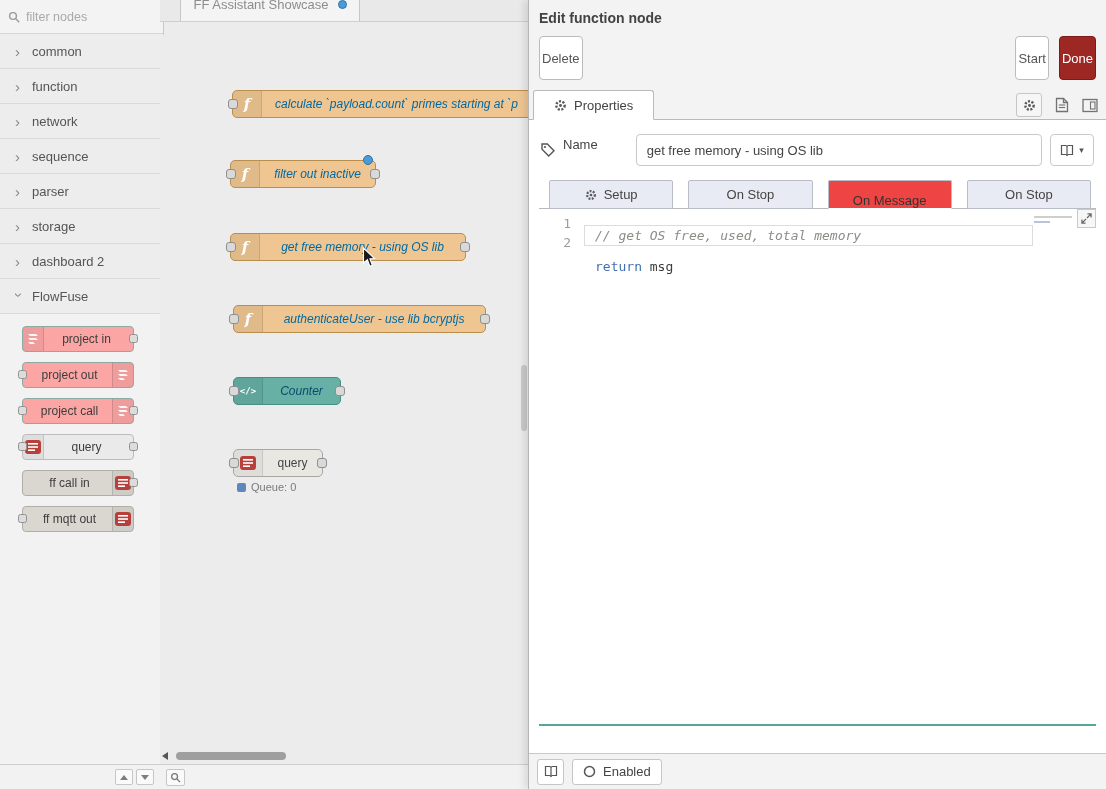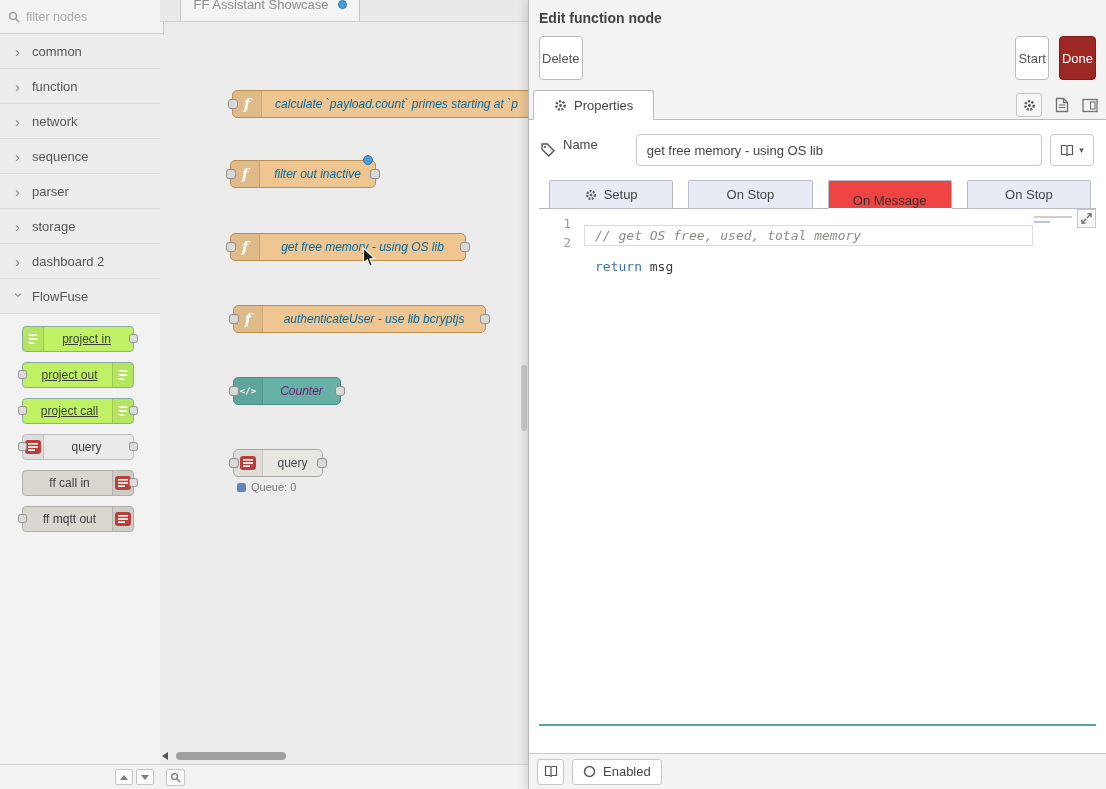--- a/index.html
+++ b/index.html
@@ -9,21 +9,21 @@
   
   .palette { position:absolute; left:0; top:0; width:164px; height:789px; background:#f2f2f2; border-right:1px solid #c9c9c9; }
   .pal-search { height:34px; border-bottom:1px solid #d6d6d6; display:flex; align-items:center; padding:0 8px; gap:6px; background:#f3f3f3; }
   .pal-search input { border:none; background:transparent; outline:none; font-size:12.5px; color:#666; width:112px; font-family:inherit; }
   .pal-search input::placeholder { color:#a9a9a9; }
   .pal-cat { height:35px; display:flex; align-items:center; gap:9px; padding-left:15px; border-bottom:1px solid #dadada; background:#ededed; cursor:pointer; font-size:13px; color:#555; }
   .chev { color:#888; font-size:15px; line-height:1; display:inline-block; width:8px; }
   .chev.down { transform:rotate(90deg); }
   .pal-body { padding:12px 0 6px; }
   .pal-node { position:relative; width:112px; height:26px; margin:0 0 10px 22px; border-radius:4px; font-size:12px; color:#3d3d3d; display:flex; align-items:center; justify-content:center; border:1px solid; cursor:grab; }
-  .pal-node.teal  { background:#bef264; border-color:#88aca4;text-decoration:underline; }
+  .pal-node.teal  { background:#fca5a5; border-color:#88aca4; }
   .pal-node.grayq { background:#eaeaea; border-color:#bcbcbc; }
   .pal-node.mqtt  { background:#dad7d1; border-color:#b1aea7; }
   .pn-icon { position:absolute; top:0; bottom:0; width:21px; display:flex; align-items:center; justify-content:center; }
   .icon-left  .pn-icon { left:0;  border-right:1px solid rgba(0,0,0,0.12); background:rgba(0,0,0,0.05); border-radius:3px 0 0 3px; }
   .icon-right .pn-icon { right:0; border-left:1px solid rgba(0,0,0,0.12);  background:rgba(0,0,0,0.05); border-radius:0 3px 3px 0; }
   .icon-left  .pn-label { padding-left:17px; }
   .icon-right .pn-label { padding-right:17px; }
   .pn-port { position:absolute; width:9px; height:9px; border-radius:2.5px; background:#dcdcdc; border:1px solid #919191; top:7px; }
   .port-l { left:-5px; } .port-r { right:-5px; }
   .pal-footer { position:absolute; left:0; right:1px; bottom:0; height:25px; background:#f2f2f2; border-top:1px solid #cfcfcf; display:flex; align-items:center; justify-content:flex-end; gap:3px; padding:0 8px; }
@@ -38,21 +38,21 @@
   .mod-dot { width:9px; height:9px; border-radius:50%; background:#4b9bd7; border:1px solid #2e74a8; }
   .canvas { position:absolute; top:35px; left:0; right:0; bottom:25px; overflow:hidden; background:#ececec; }
 
   .cnode { position:absolute; height:28px; border-radius:5px; border:1px solid; display:flex; align-items:stretch; cursor:grab; }
   .cn-label { flex:1; display:flex; align-items:center; justify-content:center; font-size:12px; white-space:nowrap; overflow:hidden; padding:0 7px; }
   .cn-icon { width:29px; background:rgba(0,0,0,0.06); border-right:1px solid rgba(0,0,0,0.1); display:flex; align-items:center; justify-content:center; border-radius:4px 0 0 4px; flex:none; }
   .fn-node { background:#efc692; border-color:#b98f4e; }
   .fn-node .cn-label { color:#0369a1; font-style:italic; }
   .fn-node .cn-icon { color:#fff; font-family:"DejaVu Serif", serif; font-style:italic; font-weight:bold; font-size:15px; }
   .tmpl-node { background:#66b0a5; border-color:#4a8d83; }
-  .tmpl-node .cn-label { color:#701a75; font-style:italic; }
+  .tmpl-node .cn-label { color:#0c4a6e; font-style:italic; }
   .tmpl-node .cn-icon { color:#fff; font-family:"DejaVu Sans Mono", monospace; font-size:9px; font-weight:bold; }
   .q-node { background:#e9e7e2; border-color:#a9a7a2; }
   .q-node .cn-label { color:#444; }
   .q-node .cn-icon { background:rgba(0,0,0,0.04); }
   .cn-port { position:absolute; width:10px; height:10px; border-radius:3px; background:#d9d9d9; border:1px solid #8f8f8f; top:8px; }
   .cp-l { left:-5px; } .cp-r { right:-5px; }
   .changed-dot { position:absolute; top:-6px; right:2px; width:10px; height:10px; border-radius:50%; background:#4b9bd7; border:1px solid #2e74a8; }
   .node-status { position:absolute; display:flex; align-items:center; gap:5px; font-size:11px; color:#7a7a7a; }
   .status-sq { width:9px; height:9px; border-radius:2px; background:#5d87be; }
 

